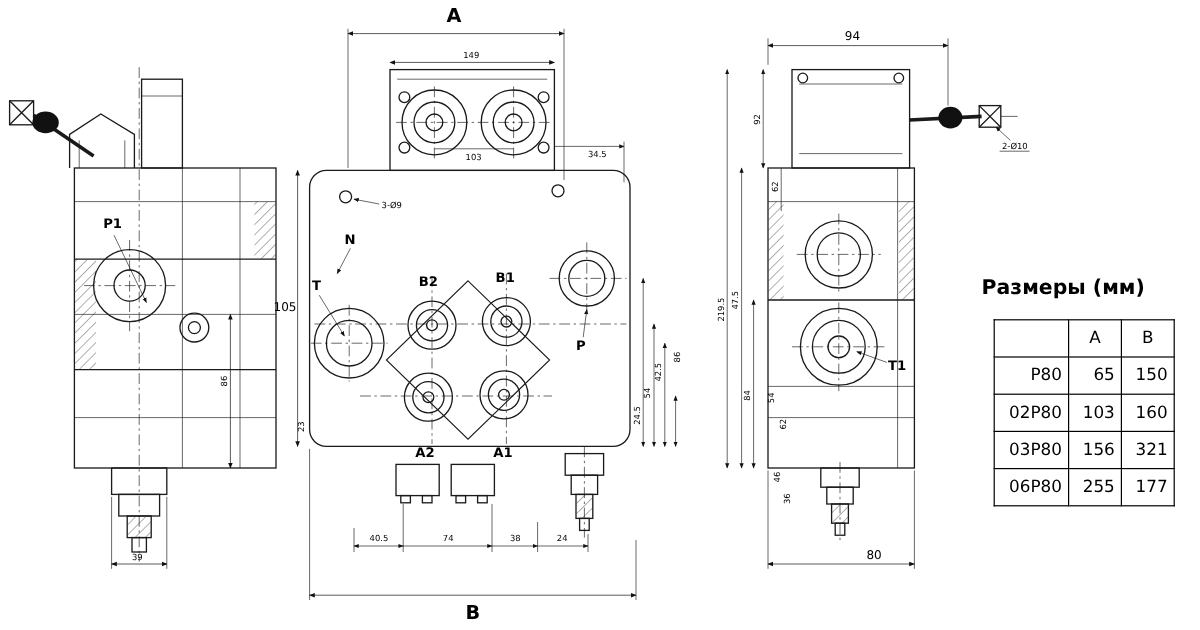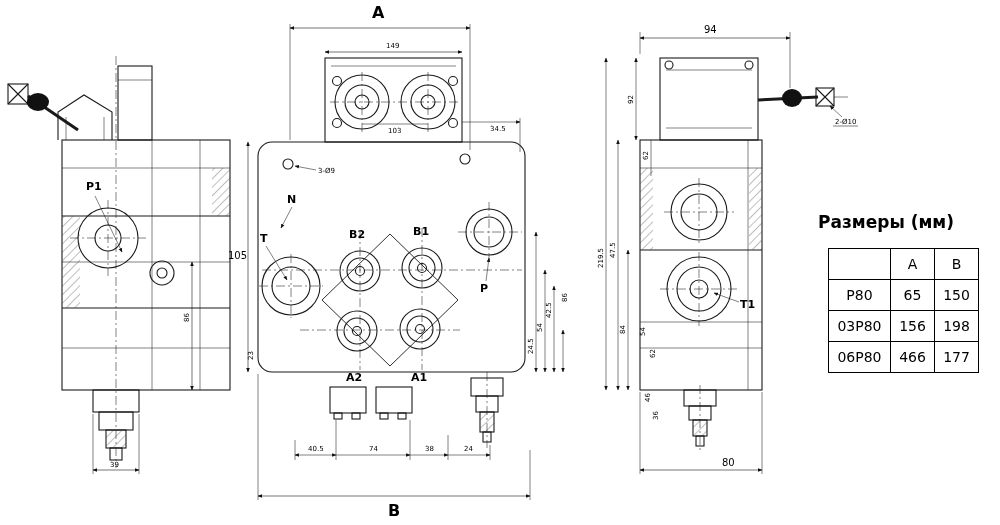--- a/index.html
+++ b/index.html
@@ -4,26 +4,26 @@
 <style>
   * { margin:0; padding:0; box-sizing:border-box; }
   html,body { background:#fff; }
   body { width:1000px; height:525px; font-family:"DejaVu Sans", sans-serif; }
   .stage { position:relative; width:1000px; height:525px; background:#ffffff; overflow:hidden; }
   svg text { fill:#000; stroke:none; font-family:"DejaVu Sans", sans-serif; }
   .big  { font-size:16px; font-weight:700; }
   .port { font-size:11px; font-weight:700; }
   .md   { font-size:10px; }
   .sm   { font-size:7px; }
-  .table-panel { position:absolute; left:818px; top:212px; width:178px; }
+  .table-panel { position:absolute; left:818px; top:230px; width:178px; }
   .table-title { font-size:17px; font-weight:700; color:#000; margin-bottom:16px; }
   table.dims { border-collapse:collapse; margin-left:10px; }
   table.dims th, table.dims td {
     border:1px solid #000; font-size:14px; color:#000;
-    padding:7px 5px; text-align:center; min-width:44px; background:#fff;
+    padding:7px 5px; text-align:right; min-width:44px; background:#fff;
   }
   table.dims th { font-weight:400; text-align:center; }
   table.dims td.model { min-width:62px; }
 </style>
 </head>
 <body>
 
 <div class="stage">
 
 <svg width="1000" height="525" viewBox="0 0 1000 525">
@@ -368,26 +368,31 @@
         <th>B</th>
       </tr>
     </thead>
     <tbody>
       <tr>
         <td class="model">P80</td>
         <td>65</td>
         <td>150</td>
       </tr>
       <tr>
+        <td class="model">02P80</td>
+        <td>103</td>
+        <td>160</td>
+      </tr>
+      <tr>
         <td class="model">03P80</td>
         <td>156</td>
-        <td>198</td>
+        <td>321</td>
       </tr>
       <tr>
         <td class="model">06P80</td>
-        <td>466</td>
+        <td>255</td>
         <td>177</td>
       </tr>
     </tbody>
   </table>
 </div>
 
 </div>
 
 </body></html>

